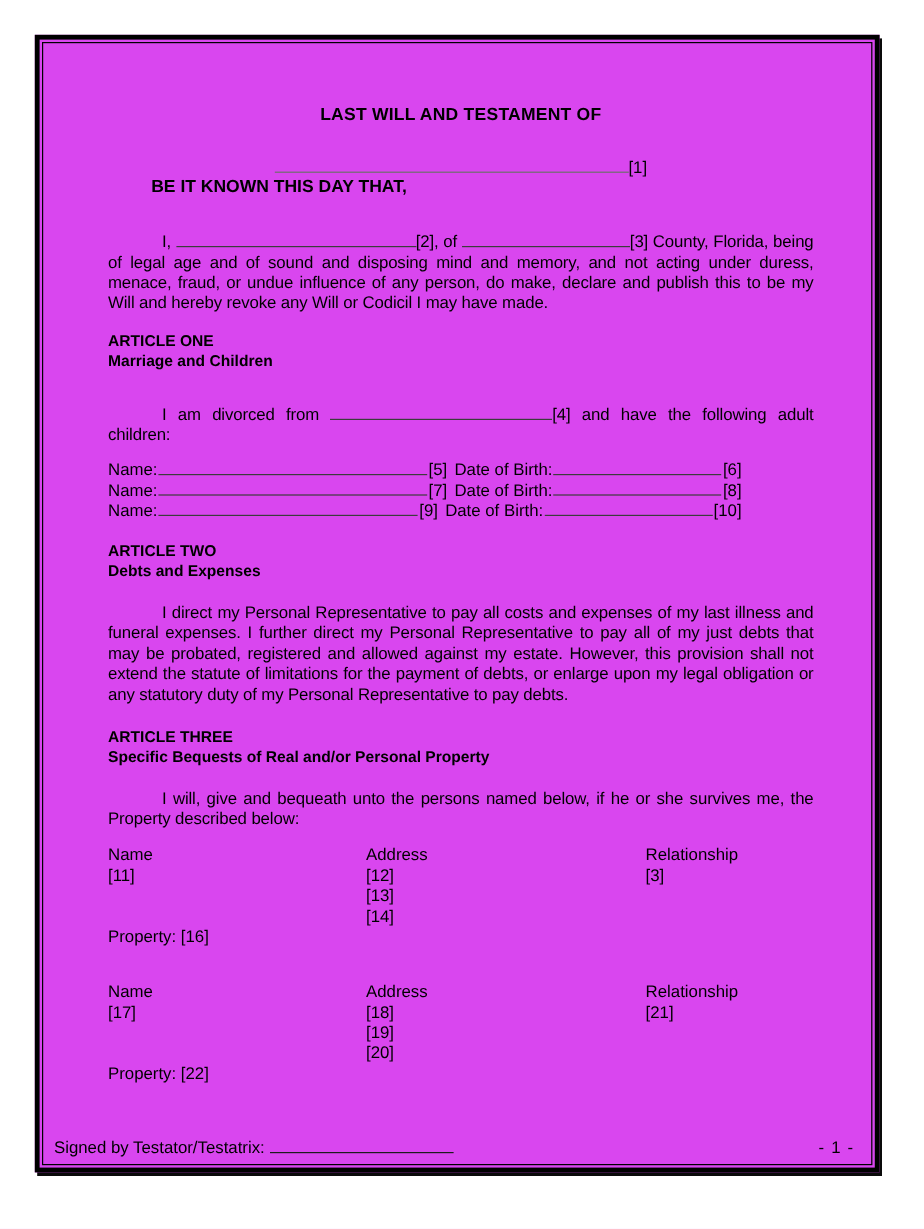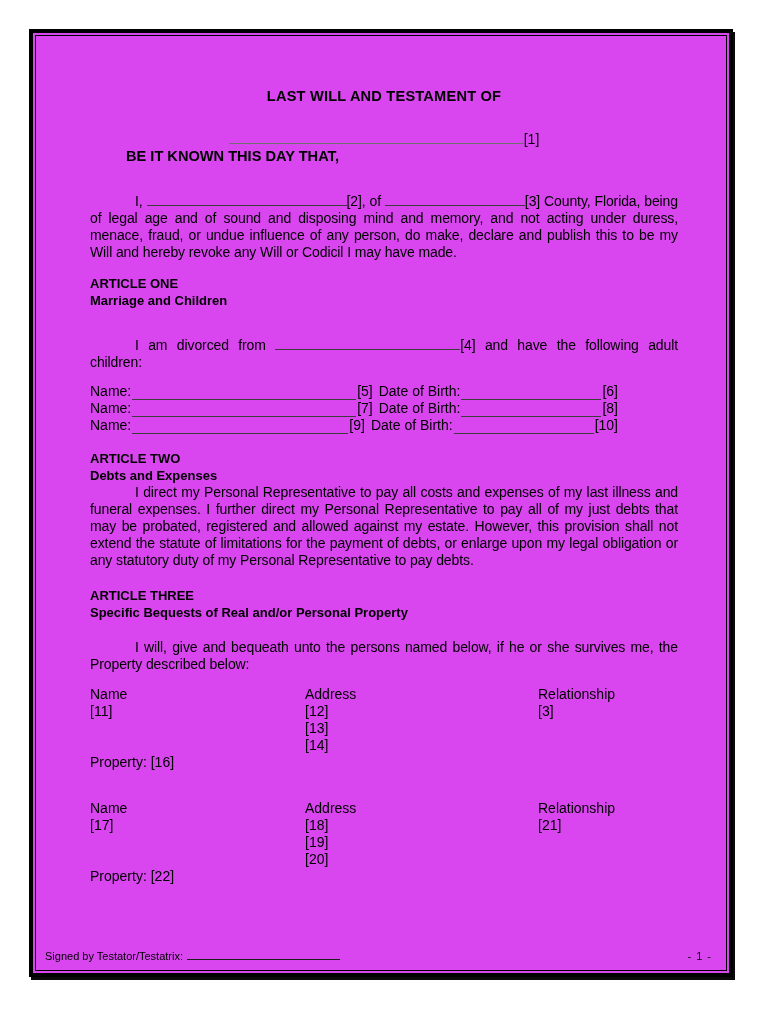--- a/index.html
+++ b/index.html
@@ -47,40 +47,40 @@
   }
   p.just {
     text-align:justify; text-indent:45px;
     letter-spacing:-0.1px;
   }
   .p-intro { margin-top:28px; }
   .article-head { text-align:left; font-weight:bold; font-size:13px; }
   .a1 { margin-top:14px; } .a2 { margin-top:16px; } .a3 { margin-top:18px; }
   .p-divorced { margin-top:28px; }
   .name-rows { margin-top:12px; width:528px; }
-  .name-row { display:flex; align-items:flex-end; white-space:nowrap; }
+  .name-row { display:flex; align-items:flex-start; white-space:nowrap; }
   .name-row .lbl { flex:0 0 auto; }
   .name-row .b-name { flex:1 1 auto; margin:0 1px; }
   .name-row .b-dob { flex:0 0 140px; margin:0 1px; }
   .name-row .dob-lbl { margin-left:6px; }
-  .p-debts { }
+  .p-debts { margin-top:18px; }
   .p-bequest { margin-top:18px; }
   .bequest-entry { margin-top:13px; width:596px; }
   .bequest-entry.second { margin-top:29px; }
   .beq-grid {
     display:grid;
     grid-template-columns:215px 233px 148px;
   }
   .beq-grid .cell { min-height:17px; }
   .property-line { margin-top:0; }
   .footer {
     flex:0 0 auto;
     display:flex; justify-content:space-between; align-items:baseline;
     padding:0 14px 6px 9px;
-    font-size:11px; line-height:16px;
+    font-size:14px; line-height:16px;
   }
   .footer-left { display:flex; align-items:baseline; }
   .sig-blank {
     display:inline-block; width:153px; height:11px;
     border-bottom:1.6px solid #1c1c1c; margin-left:4px;
   }
   .page-num { letter-spacing:1px; }
 </style>
 </head>
 <body>

